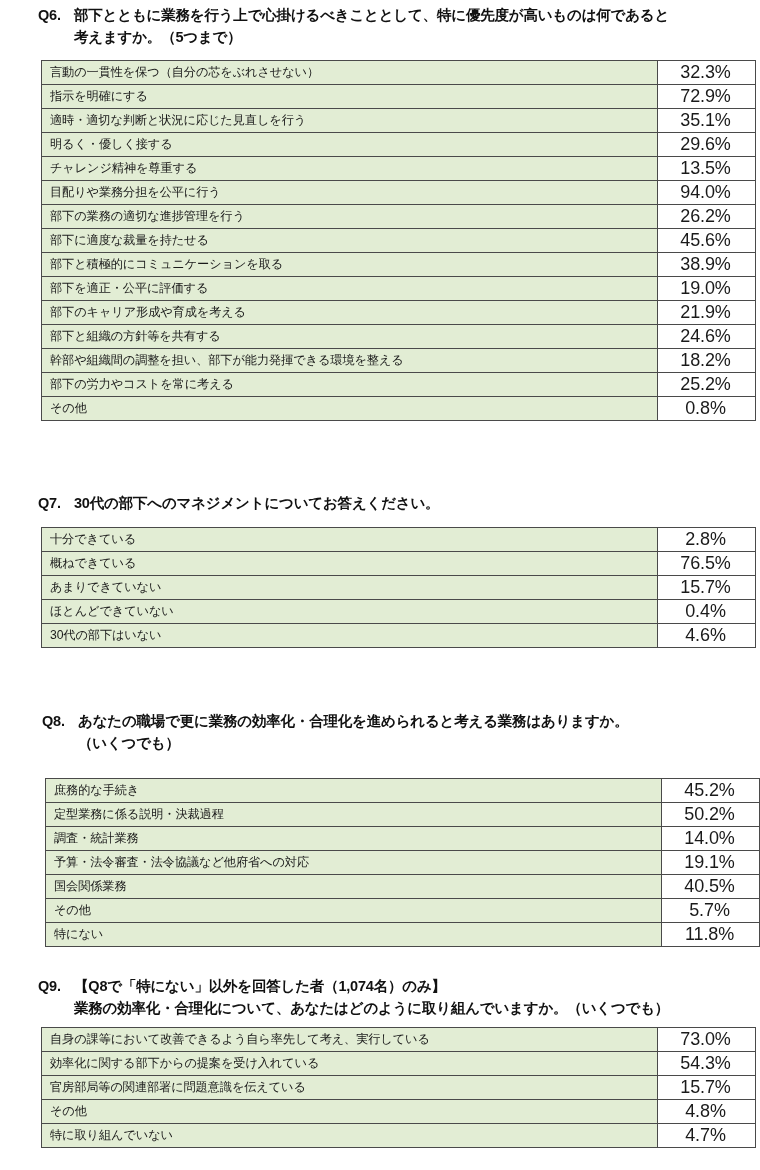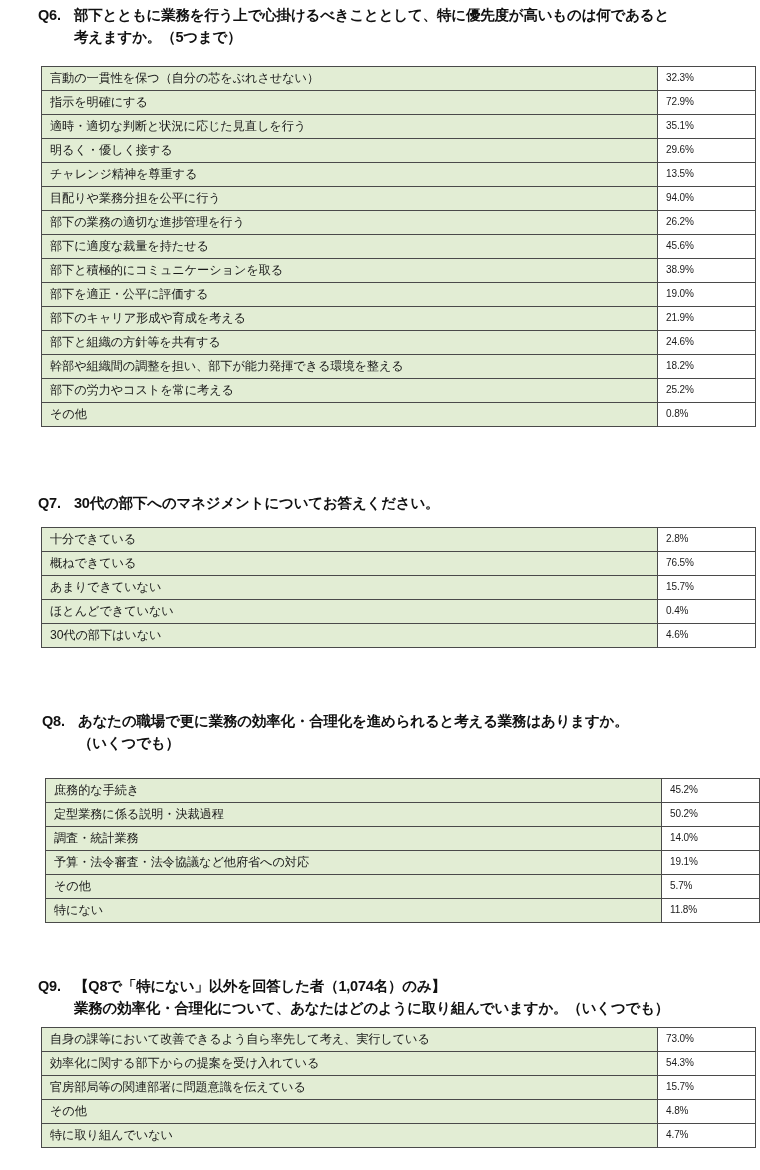--- a/index.html
+++ b/index.html
@@ -66,29 +66,29 @@
     letter-spacing: -0.1px;
   }
   table.result td.label {
     background: #e2edd4;
     text-align: left;
     white-space: nowrap;
     overflow: hidden;
   }
   table.result td.value {
     background: #ffffff;
-    text-align: left;
+    text-align: center;
     width: 98px;
     padding-right: 10px;
-    font-size: 10px;
+    font-size: 18px;
   }
   
   #sec-q6 { position: absolute; left: 0; top: 4px; }
   #sec-q6 .q-heading { margin-left: 38px; }
-  #sec-q6 table.result { margin-top: 18px; }
+  #sec-q6 table.result { margin-top: 12px; }
 
   #sec-q7 { position: absolute; left: 0; top: 492px; }
   #sec-q7 .q-heading { margin-left: 38px; }
   #sec-q7 table.result { margin-top: 13px; }
 
   #sec-q8 { position: absolute; left: 4px; top: 710px; }
   #sec-q8 .q-heading { margin-left: 38px; }
   #sec-q8 table.result { margin-top: 24px; }
 
   #sec-q9 { position: absolute; left: 0; top: 975px; }
@@ -218,20 +218,24 @@
           </tr>
         <tr>
             <td class="label">調査・統計業務</td>
             <td class="value">14.0%</td>
           </tr>
         <tr>
             <td class="label">予算・法令審査・法令協議など他府省への対応</td>
             <td class="value">19.1%</td>
           </tr>
         <tr>
+            <td class="label">国会関係業務</td>
+            <td class="value">40.5%</td>
+          </tr>
+        <tr>
             <td class="label">その他</td>
             <td class="value">5.7%</td>
           </tr>
         <tr>
             <td class="label">特にない</td>
             <td class="value">11.8%</td>
           </tr>
       </tbody>
     </table>
   </div>

